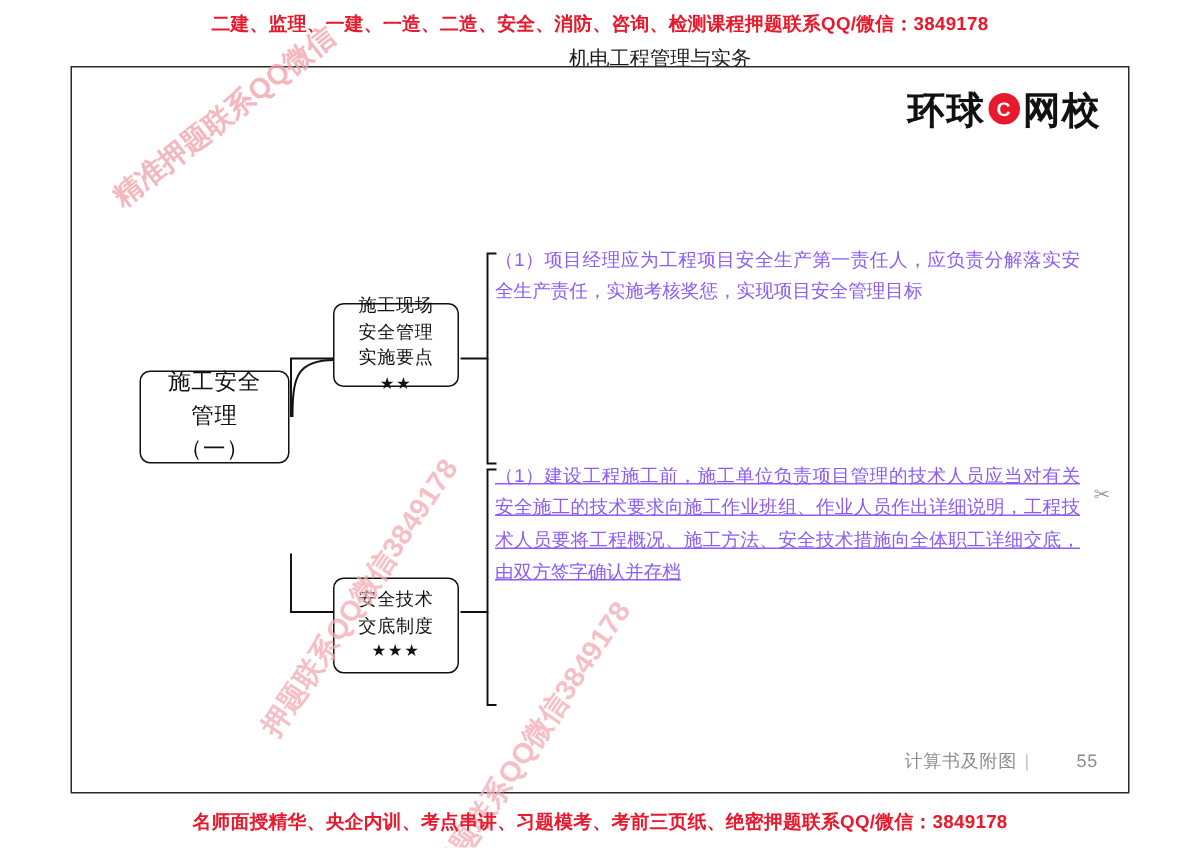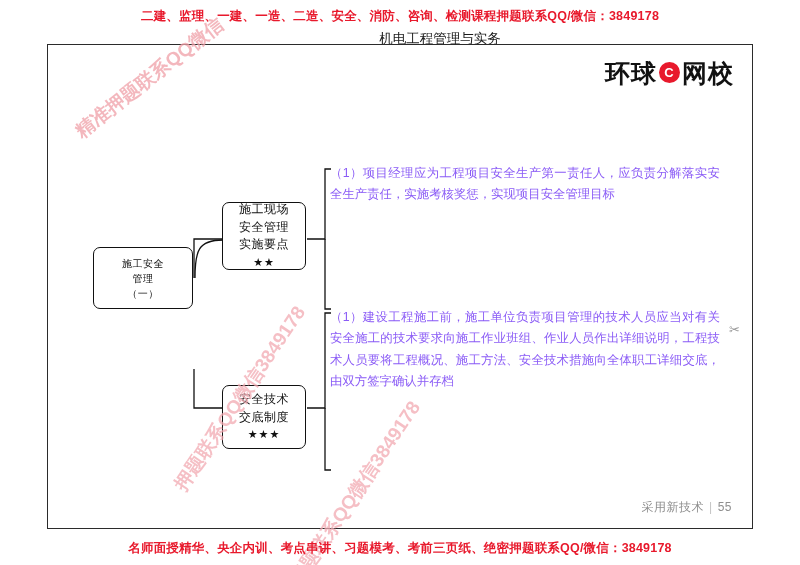--- a/index.html
+++ b/index.html
@@ -118,37 +118,37 @@
   .node {
     position: absolute;
     border: 1.5px solid #111;
     border-radius: 7px;
     background: #fff;
     box-sizing: border-box;
     display: flex;
     flex-direction: column;
     align-items: center;
     justify-content: center;
-    font-size: 10px;
+    font-size: 15px;
     color: #111;
     line-height: 1.5;
     text-align: center;
     letter-spacing: .5px;
   }
   .node-root {
     left: 93px;
     top: 247px;
     width: 100px;
     height: 62px;
   }
   .node-b1 {
     left: 222px;
     top: 202px;
     width: 84px;
-    height: 68px;
+    height: 56px;
     font-size: 12px;
     line-height: 1.45;
   }
   .node-b2 {
     left: 222px;
     top: 362px;
     width: 84px;
     height: 64px;
     font-size: 12px;
     line-height: 1.45;
@@ -181,32 +181,33 @@
   }
   .content-1 {
     left: 330px;
     top: 163px;
     width: 390px;
   }
   .content-2 {
     left: 330px;
     top: 307px;
     width: 390px;
+    text-decoration: underline;
   }
 
   
   .page-footer {
     position: absolute;
     right: 20px;
     bottom: 12px;
     font-size: 12px;
     color: #8e8e8e;
     letter-spacing: .5px;
   }
-  .page-footer .num { color: #8e8e8e; }
+  .page-footer .num { color: #8e8e8e; margin-left: 26px; }
   .page-footer .sep { margin: 0 5px; color: #c3c3c3; }
 
   
   .scissor {
     position: absolute;
     right: 12px;
     top: 277px;
     font-size: 13px;
     color: #9a9a9a;
   }
@@ -237,21 +238,21 @@
     <path d="M 259 194 L 277 194 L 277 124 L 283 124" fill="none" stroke="#111" stroke-width="1.3"></path>
     <path d="M 277 194 L 277 264 L 283 264" fill="none" stroke="#111" stroke-width="1.3"></path>
 
     <path d="M 259 363 L 277 363 L 277 268 L 283 268" fill="none" stroke="#111" stroke-width="1.3"></path>
     <path d="M 277 363 L 277 425 L 283 425" fill="none" stroke="#111" stroke-width="1.3"></path>
   </svg>
 
   <div class="scissor">✂</div>
 
   <div class="page-footer">
-    <span>采用新技术</span><span class="sep">|</span><span class="num">55</span>
+    <span>计算书及附图</span><span class="sep">|</span><span class="num">55</span>
   </div>
 </div>
 
 <div class="node node-root">
   <div>施工安全</div>
   <div>管理</div>
   <div>（一）</div>
 </div>
 
 <div class="node node-b1">

